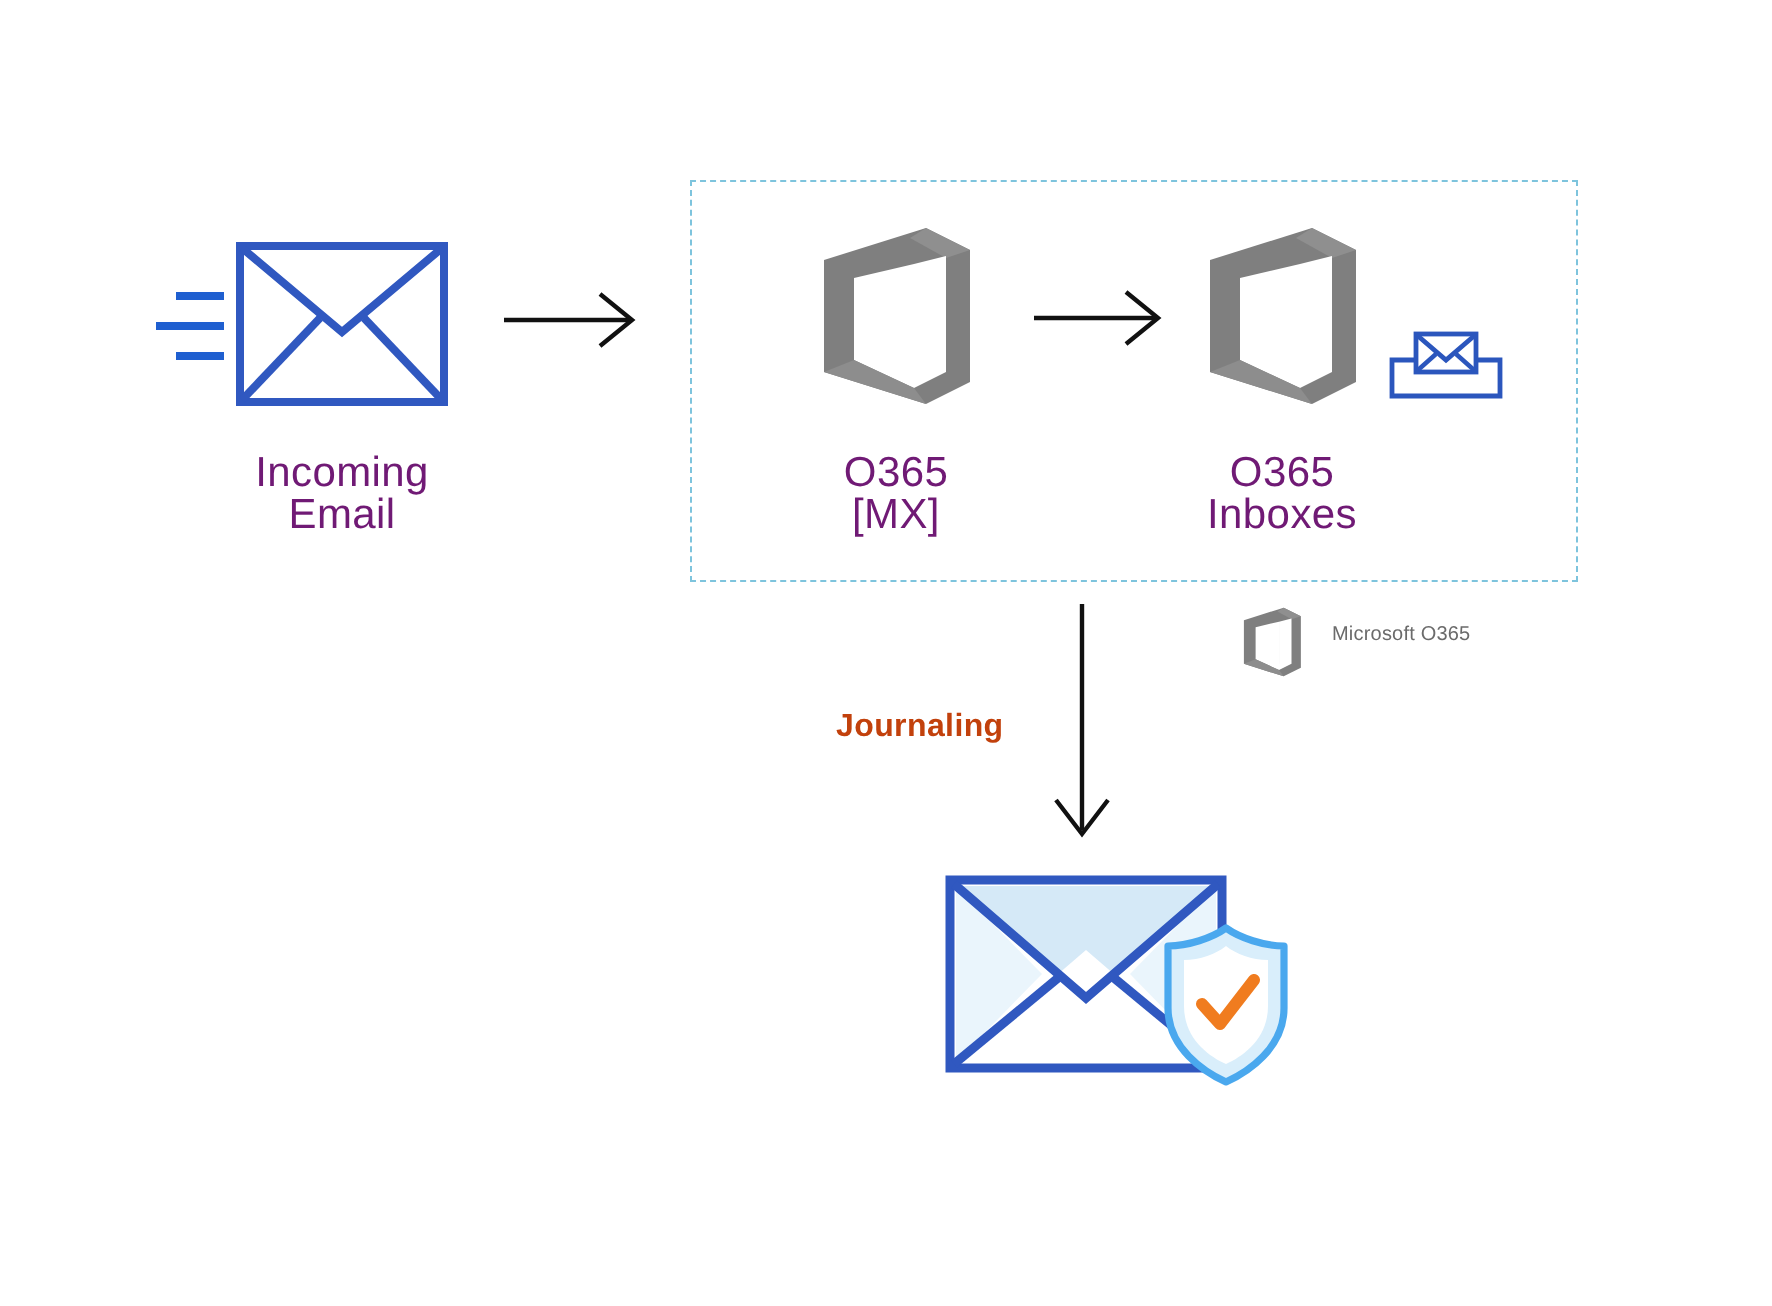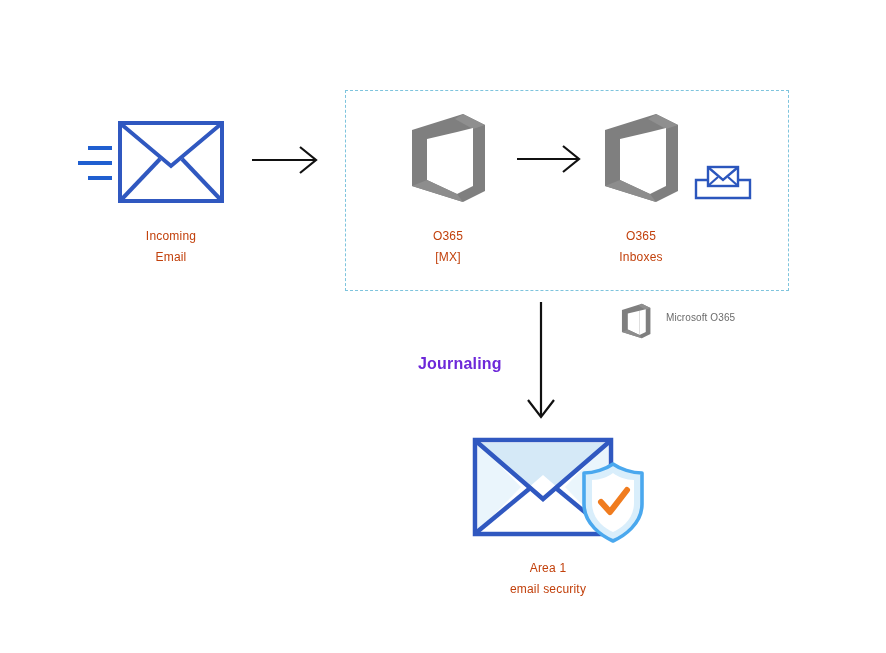--- a/index.html
+++ b/index.html
@@ -14,28 +14,28 @@
     position: relative;
     width: 886px;
     height: 653px;
     background: #ffffff;
     overflow: hidden;
   }
   .abs { position: absolute; }
 
   .label {
     text-align: center;
-    color: #c2410c;
-    font-size: 12px;
+    color: #701a75;
+    font-size: 21px;
     line-height: 21px;
     white-space: pre-line;
     letter-spacing: 0.2px;
   }
   .label-journaling {
-    color: #6d28d9;
+    color: #c2410c;
     font-size: 16px;
     font-weight: bold;
     letter-spacing: 0.2px;
     white-space: nowrap;
   }
   .legend-text {
     color: #6b6b6b;
     font-size: 10px;
     white-space: nowrap;
     letter-spacing: 0.1px;
@@ -178,16 +178,14 @@
       <path d="M112 36 C122 36 134 32 141 27 C148 32 160 36 170 36 L170 67
                C170 87 152 99 141 104 C130 99 112 87 112 67 Z" fill="#d9eefb" stroke="#4aa8ee" stroke-width="3.6" stroke-linejoin="round"></path>
 
       <path d="M120 43 C128 43 136 40 141 36 C146 40 154 43 162 43 L162 66
                C162 82 150 91 141 95 C132 91 120 82 120 66 Z" fill="#ffffff"></path>
 
       <path d="M129 65 L138 75 L155 53" fill="none" stroke="#f07c1f" stroke-width="6" stroke-linecap="round" stroke-linejoin="round"></path>
     </svg>
   </div>
 
-  <div class="abs label" style="left:470px; top:558px; width:156px;">Area 1
-email security</div>
 
 </div>
 
 </body></html>

